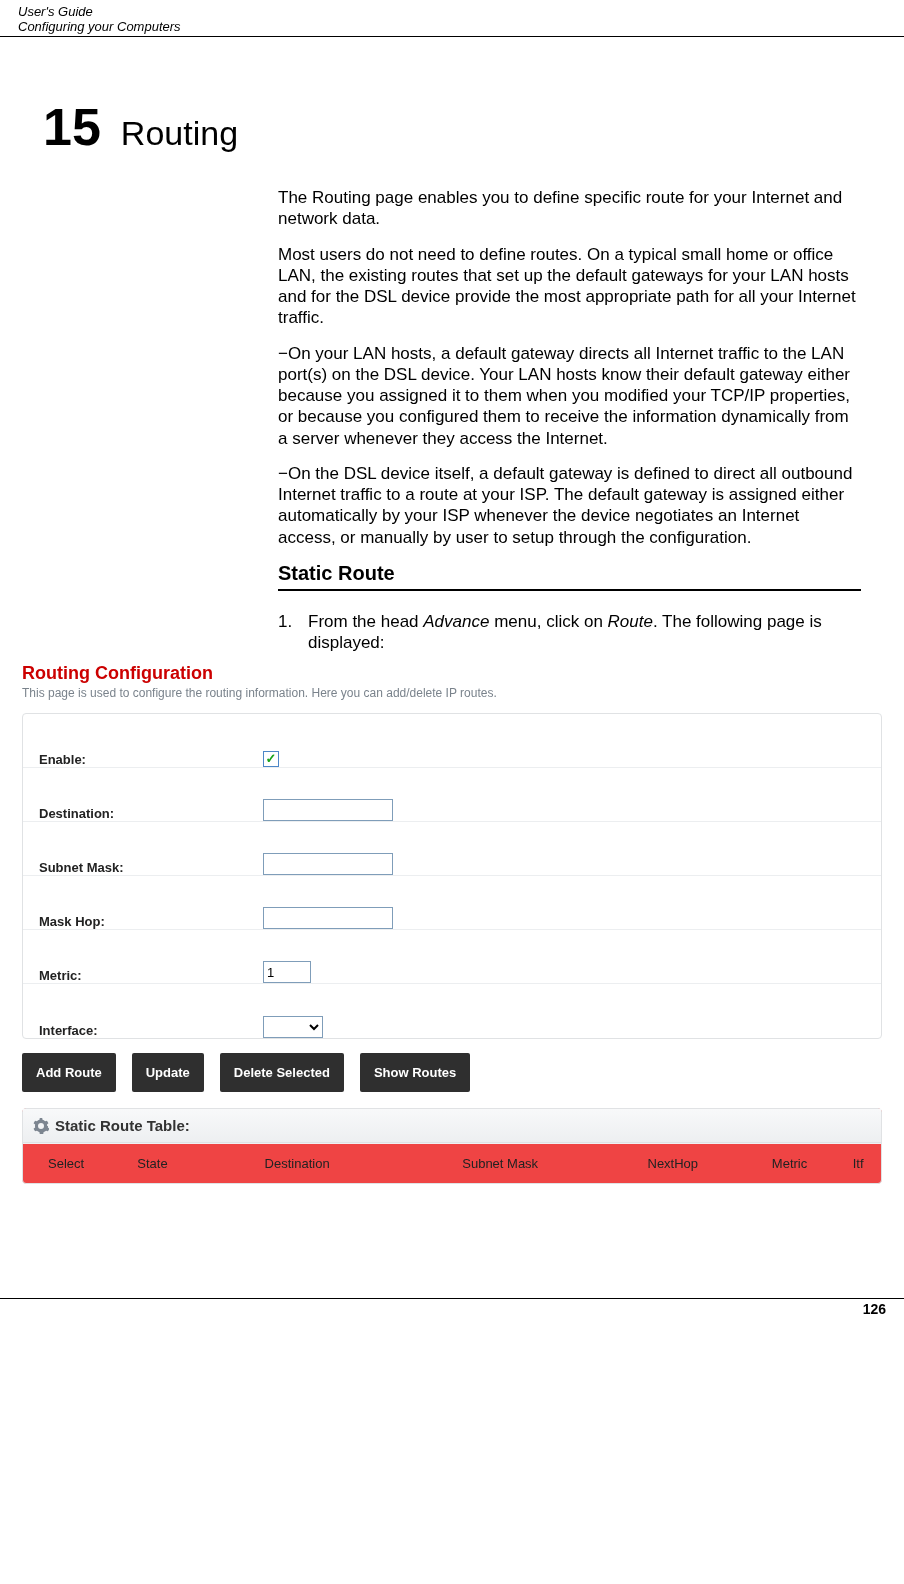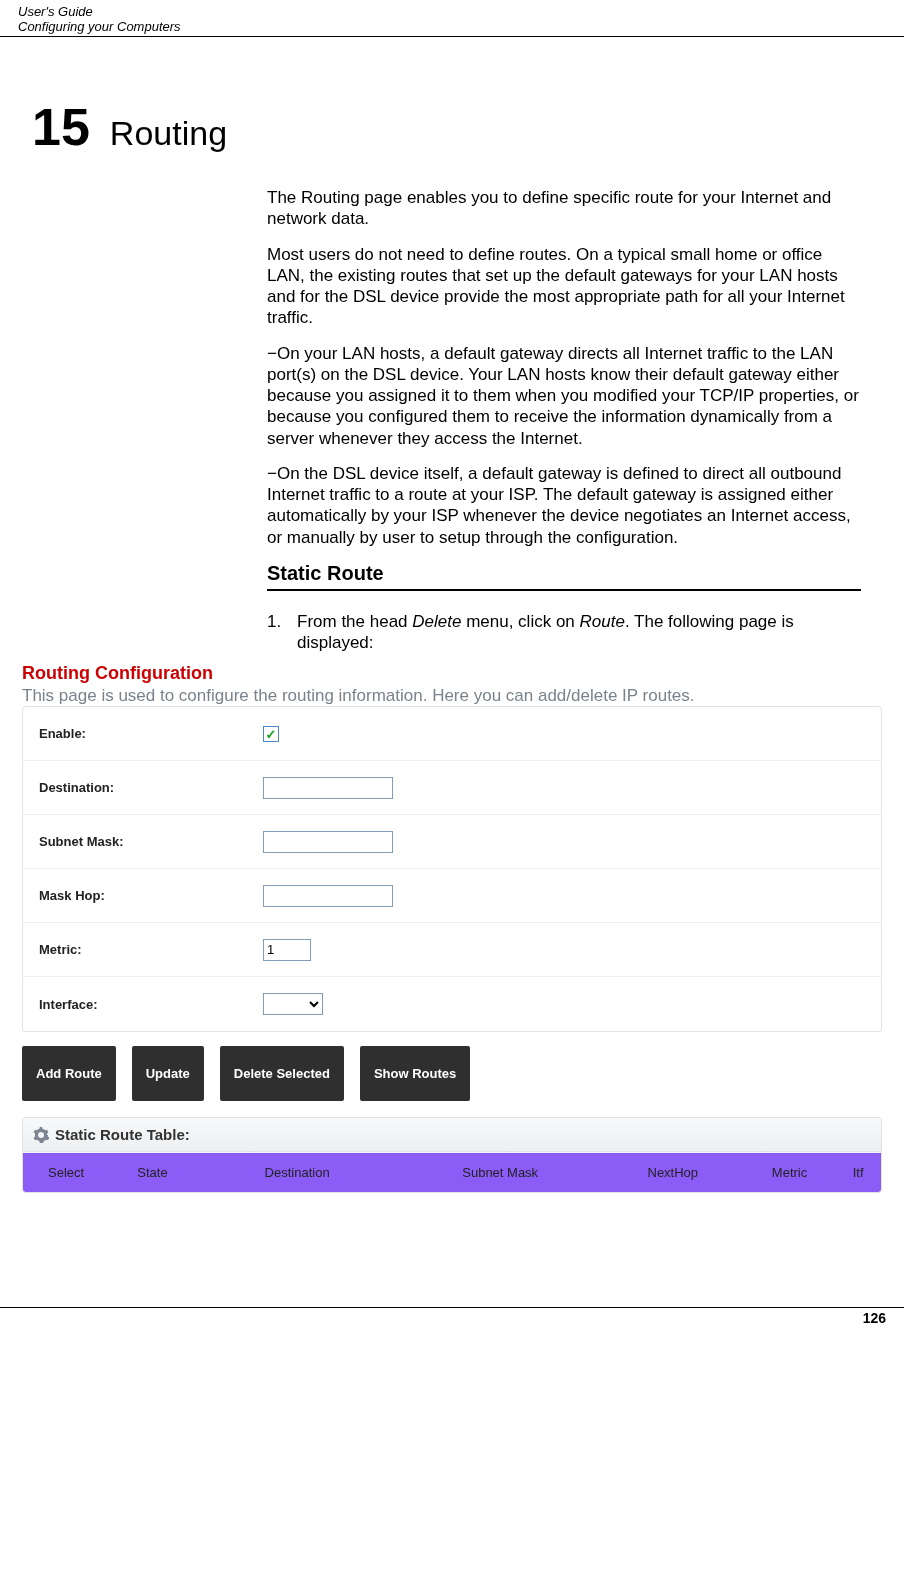--- a/index.html
+++ b/index.html
@@ -16,21 +16,21 @@
     .page-header {
       display: flex;
       justify-content: space-between;
       border-bottom: 1px solid #000;
       padding: 4px 18px 2px 18px;
       font-style: italic;
       font-size: 13px;
       flex-direction: column;
     }
     .content-area {
-      padding: 30px 18px 0 7px;
+      padding: 30px 18px 0 18px;
     }
     .chapter-heading {
       margin-top: 30px;
       margin-bottom: 30px;
       display: flex;
       align-items: baseline;
     }
     .chapter-number {
       font-size: 52px;
       font-weight: bold;
@@ -81,35 +81,35 @@
       padding: 4px;
       font-family: Tahoma, Arial, sans-serif;
     }
     .router-shot .page-title {
       color: #cc0000;
       font-size: 18px;
       font-weight: bold;
     }
     .router-shot .page-desc {
       color: #7a838c;
-      font-size: 17px;
+      font-size: 12px;
       margin-top: 2px;
-      margin-bottom: 0;
+      margin-bottom: 13px;
     }
 
     .form-panel {
       border: 1px solid #e0e2e4;
       border-radius: 4px;
       background: #ffffff;
       padding: 0;
       margin-bottom: 14px;
     }
     .form-row {
       display: flex;
-      align-items: center;
+      align-items: flex-end;
       border-bottom: 1px solid #eceef0;
       height: 54px;
     }
     .form-row:last-child {
       border-bottom: none;
     }
     .form-label {
       width: 238px;
       padding-left: 16px;
       font-size: 13px;
@@ -152,30 +152,30 @@
     .btn-row {
       display: flex;
       gap: 16px;
       margin-bottom: 16px;
     }
     .btn {
       background: #2f2f2f;
       color: #ffffff;
       font-size: 13px;
       font-weight: bold;
-      padding: 20px 14px;
+      padding: 12px 14px;
       border: none;
       border-radius: 2px;
       cursor: pointer;
     }
 
     .table-panel {
       border: 1px solid #e0e2e4;
       border-radius: 4px;
-      background: #8b5cf6;
+      background: #ef4444;
     }
     .table-title-bar {
       background: linear-gradient(#f8f9fa, #edeff1);
       padding: 8px 10px;
       border-bottom: 1px solid #e0e2e4;
       display: flex;
       align-items: center;
       gap: 6px;
       font-size: 15px;
       font-weight: bold;
@@ -230,21 +230,21 @@
     <p>The Routing page enables you to define specific route for your Internet and network data.</p>
     <p>Most users do not need to define routes. On a typical small home or office LAN, the existing routes that set up the default gateways for your LAN hosts and for the DSL device provide the most appropriate path for all your Internet traffic.</p>
     <p>−On your LAN hosts, a default gateway directs all Internet traffic to the LAN port(s) on the DSL device. Your LAN hosts know their default gateway either because you assigned it to them when you modified your TCP/IP properties, or because you configured them to receive the information dynamically from a server whenever they access the Internet.</p>
     <p>−On the DSL device itself, a default gateway is defined to direct all outbound Internet traffic to a route at your ISP. The default gateway is assigned either automatically by your ISP whenever the device negotiates an Internet access, or manually by user to setup through the configuration.</p>
 
     <h3 class="section-title">Static Route</h3>
 
     <div class="numbered-step">
       <span class="num">1.</span>
       <span class="step-text">
-        <span>From the head </span><span class="italic">Delete</span><span> menu, click on </span><span class="italic">Route</span><span>. The following page is displayed:</span>
+        <span>From the head </span><span class="italic">Advance</span><span> menu, click on </span><span class="italic">Route</span><span>. The following page is displayed:</span>
       </span>
     </div>
   </div>
 </div>
 
 <div class="router-shot">
   <div class="page-title">Routing Configuration</div>
   <div class="page-desc">This page is used to configure the routing information. Here you can add/delete IP routes.</div>
 
   <div class="form-panel">

